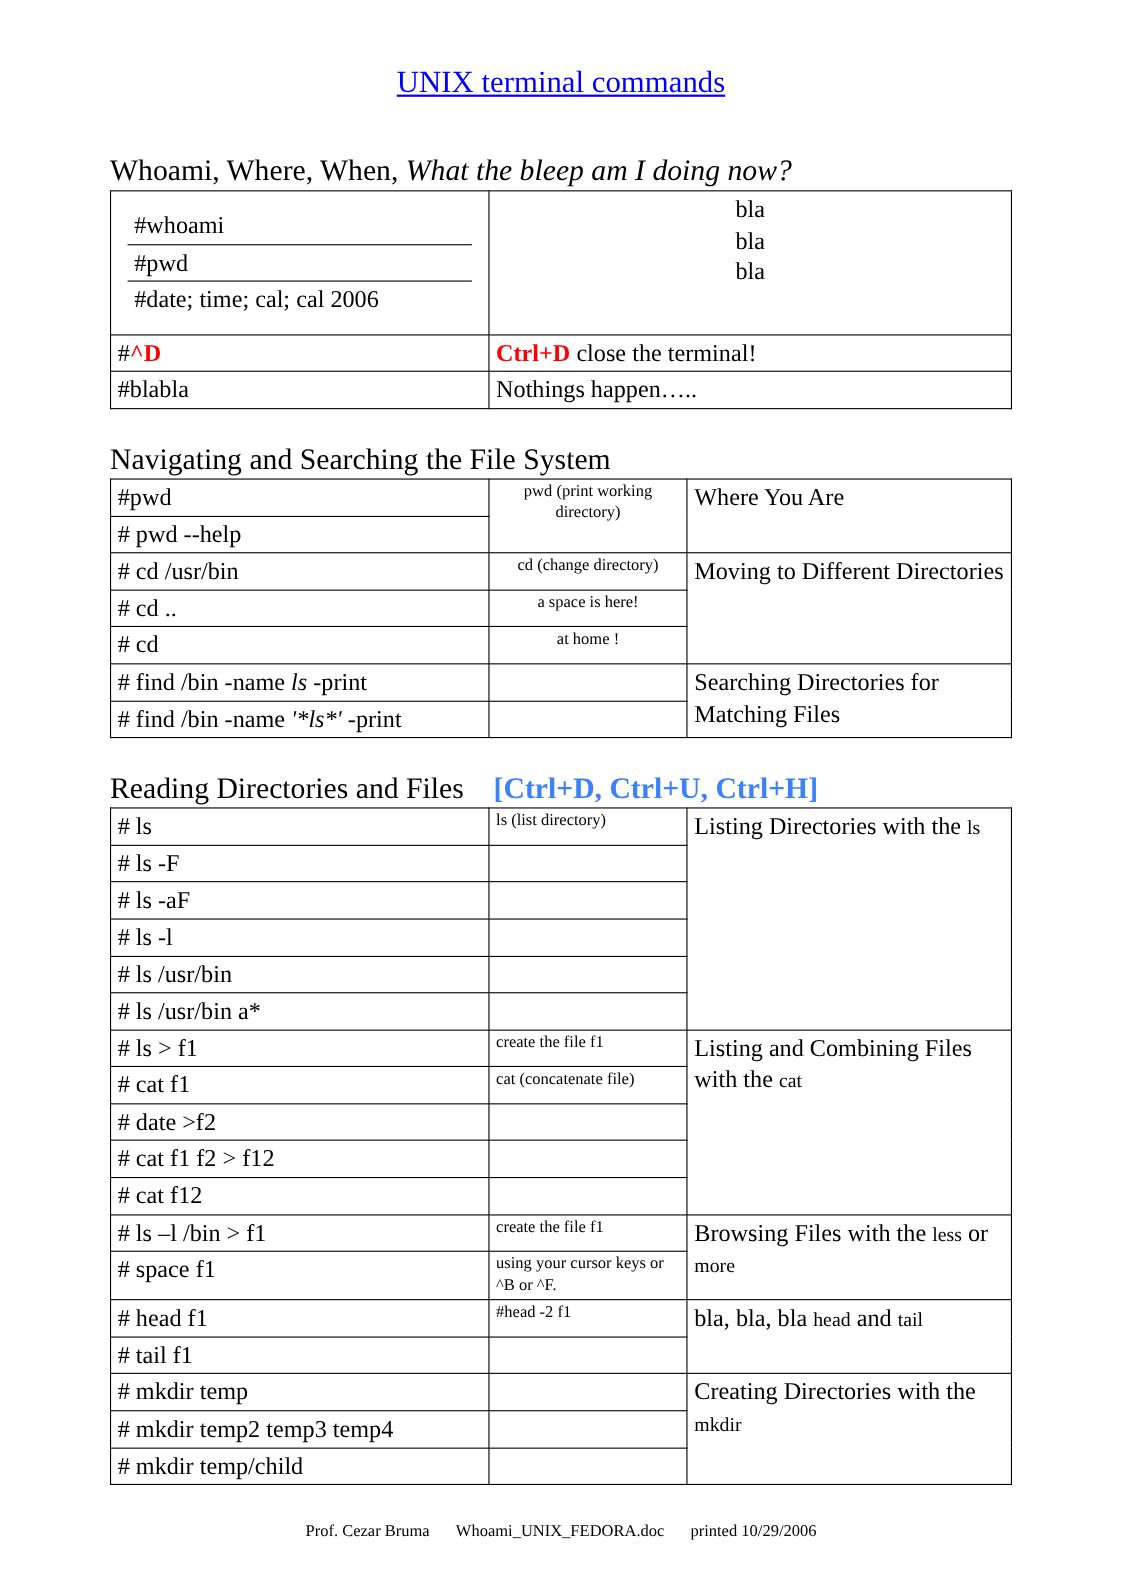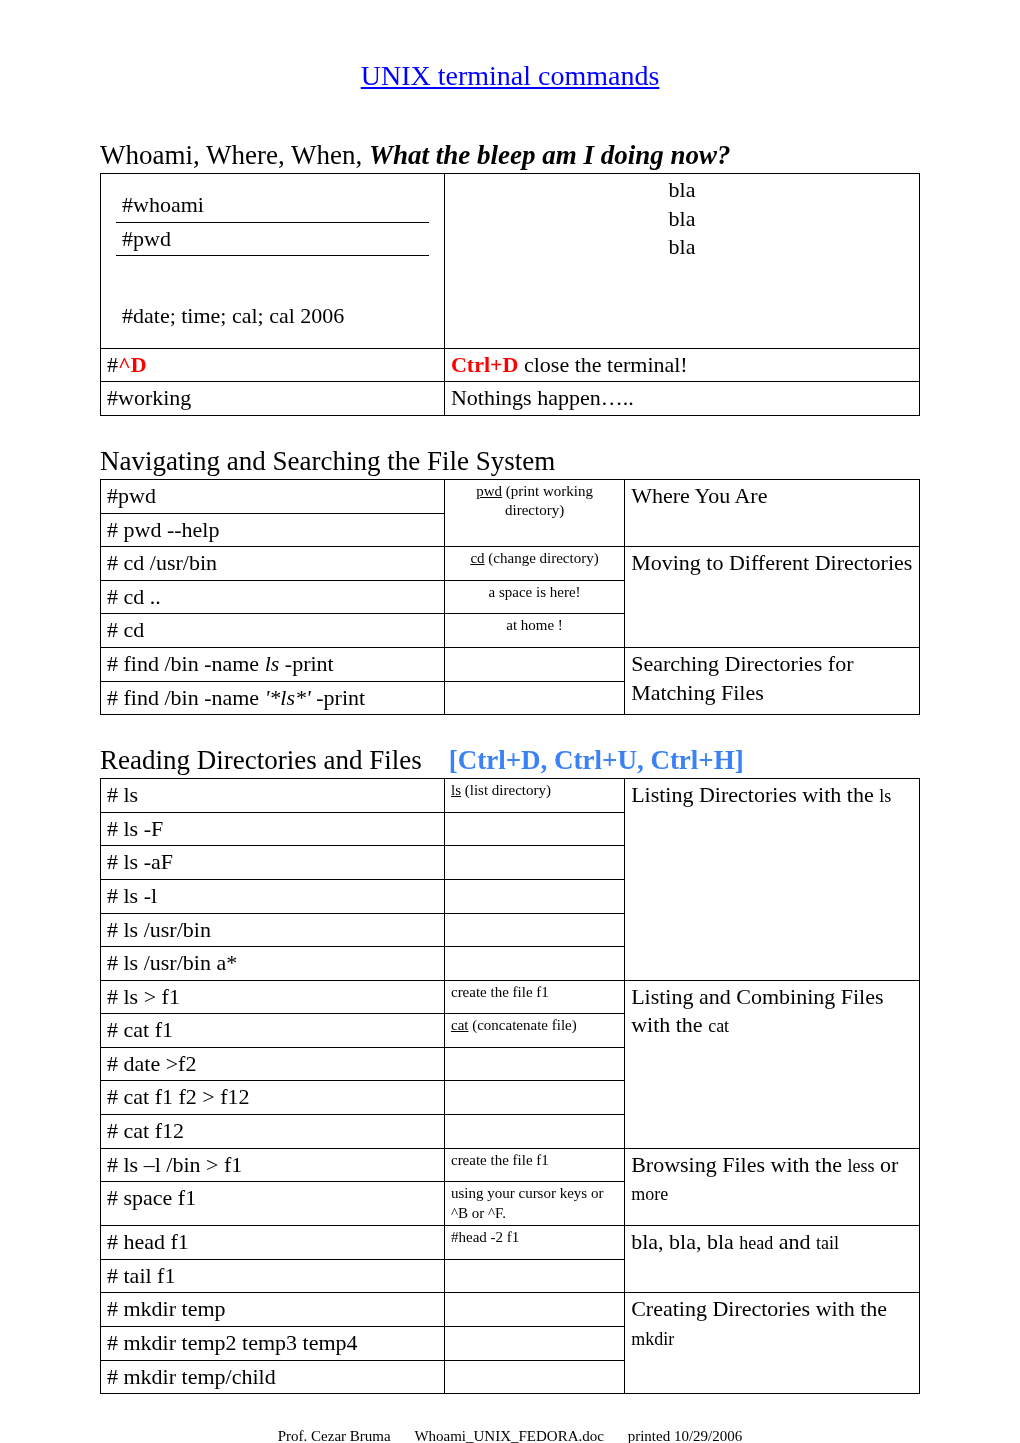--- a/index.html
+++ b/index.html
@@ -15,40 +15,40 @@
     text-align: center;
     font-size: 28px;
     color: #0000ff;
     margin-bottom: 48px;
     text-decoration: underline;
   }
   .section-heading {
     font-size: 27px;
     margin: 0 0 2px 0;
   }
-  .section-heading .italic-bold { font-style: italic; font-weight: bold; }
+  .section-heading .italic-bold { font-style: italic; font-weight: normal; }
   .heading-extra { color: #3b82f6; font-weight: bold; }
   table {
     border-collapse: collapse;
     width: 100%;
     margin-bottom: 30px;
   }
   td {
     border: 1px solid #000;
     padding: 2px 6px;
     vertical-align: top;
     font-size: 22px;
     line-height: 1.3;
   }
   .ital { font-style: italic; }
   .bold { font-weight: bold; }
   .red { color: #ff0000; }
   .center { text-align: center; margin-left: 12px; }
   .mid-note { font-size: 15px; }
-  .mono-small { font-size: 15px; text-decoration: underline; }
+  .mono-small { font-size: 15px; }
   .desc { font-size: 22px; }
   .desc .mono { font-size: 18px; }
   .col1 { width: 42%; }
   .col2 { width: 22%; }
   .col3 { width: 36%; }
   .t1c1 { width: 42%; }
   .t1c2 { width: 58%; }
   .footer {
     text-align: center;
     font-size: 15px;
@@ -63,36 +63,36 @@
 
 <div class="section-heading">
   <span>Whoami, Where, When, </span><span class="italic-bold">What the bleep am I doing now?</span>
 </div>
 <table>
   <tbody>
       <tr>
     <td class="t1c1" rowspan="3" style="padding:15px;border:1px solid #000;">
       <div style="border-bottom:1px solid #000;padding:2px 6px;">#whoami</div>
       <div style="border-bottom:1px solid #000;padding:2px 6px;">#pwd</div>
-      <div style="padding:2px 6px;margin-top:44px;">#date; time; cal; cal 2006</div>
+      <div style="padding:2px 6px;">#date; time; cal; cal 2006</div>
     </td>
     <td class="t1c2 center" rowspan="3" style="border:1px solid #000;">
       <div>bla</div>
       <div>bla</div>
       <div>bla</div>
     </td>
   </tr>
   <tr></tr>
       <tr></tr>
   <tr>
     <td><span>#</span><span class="bold red">^D</span></td>
     <td><span class="bold red">Ctrl+D</span><span> close the terminal!</span></td>
   </tr>
   <tr>
-    <td>#working</td>
+    <td>#blabla</td>
     <td>Nothings happen…..</td>
   </tr>
 </tbody>
   </table>
 
 <div class="section-heading">Navigating and Searching the File System</div>
 <table>
   <colgroup>
       <col class="col1">
       <col class="col2">

